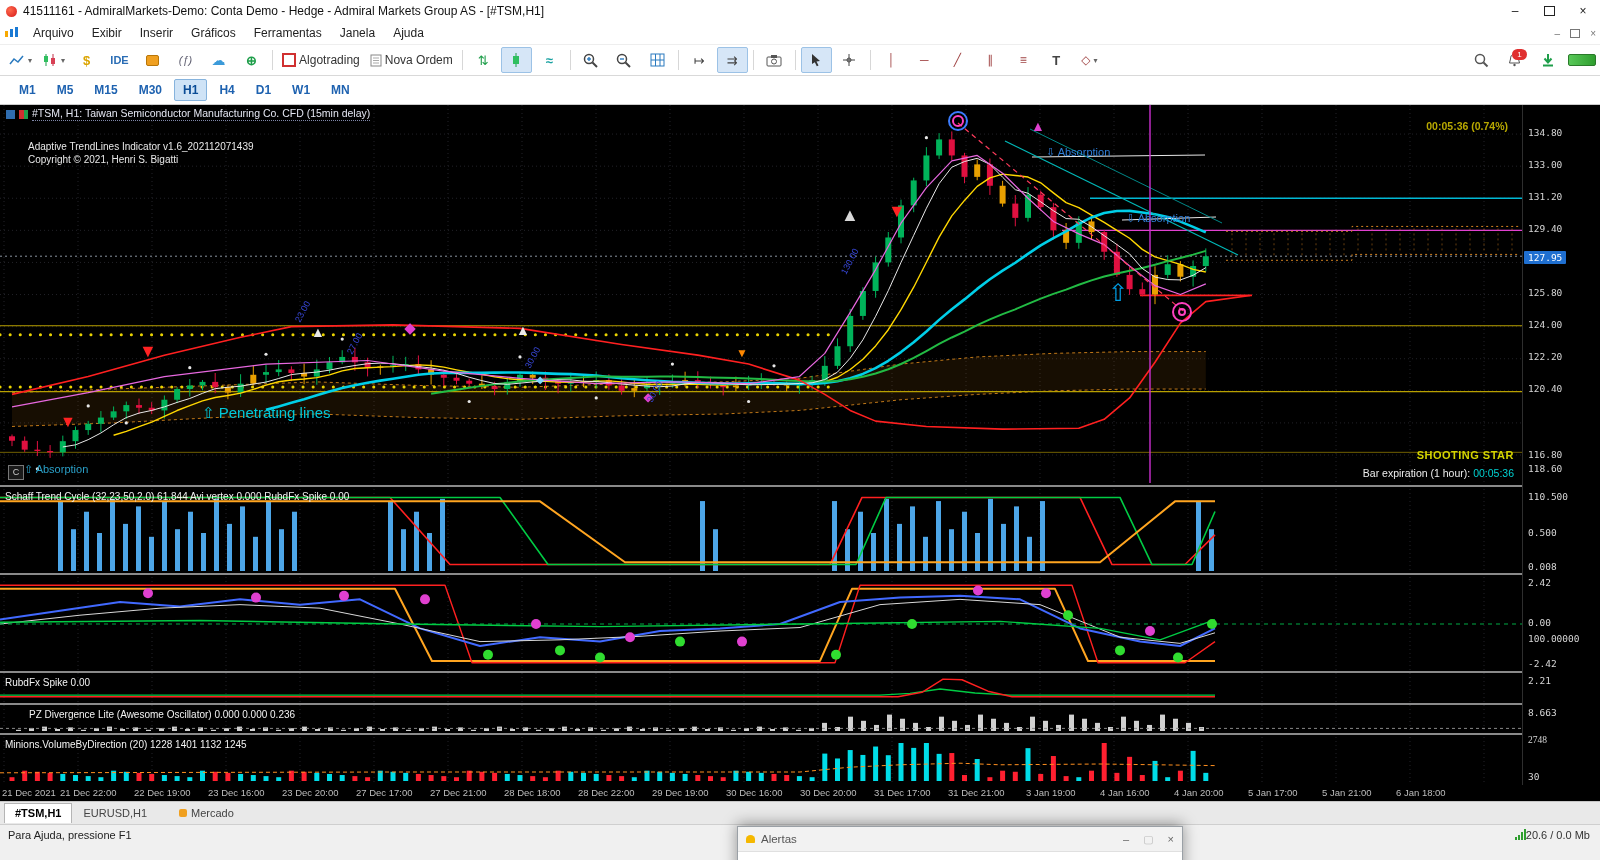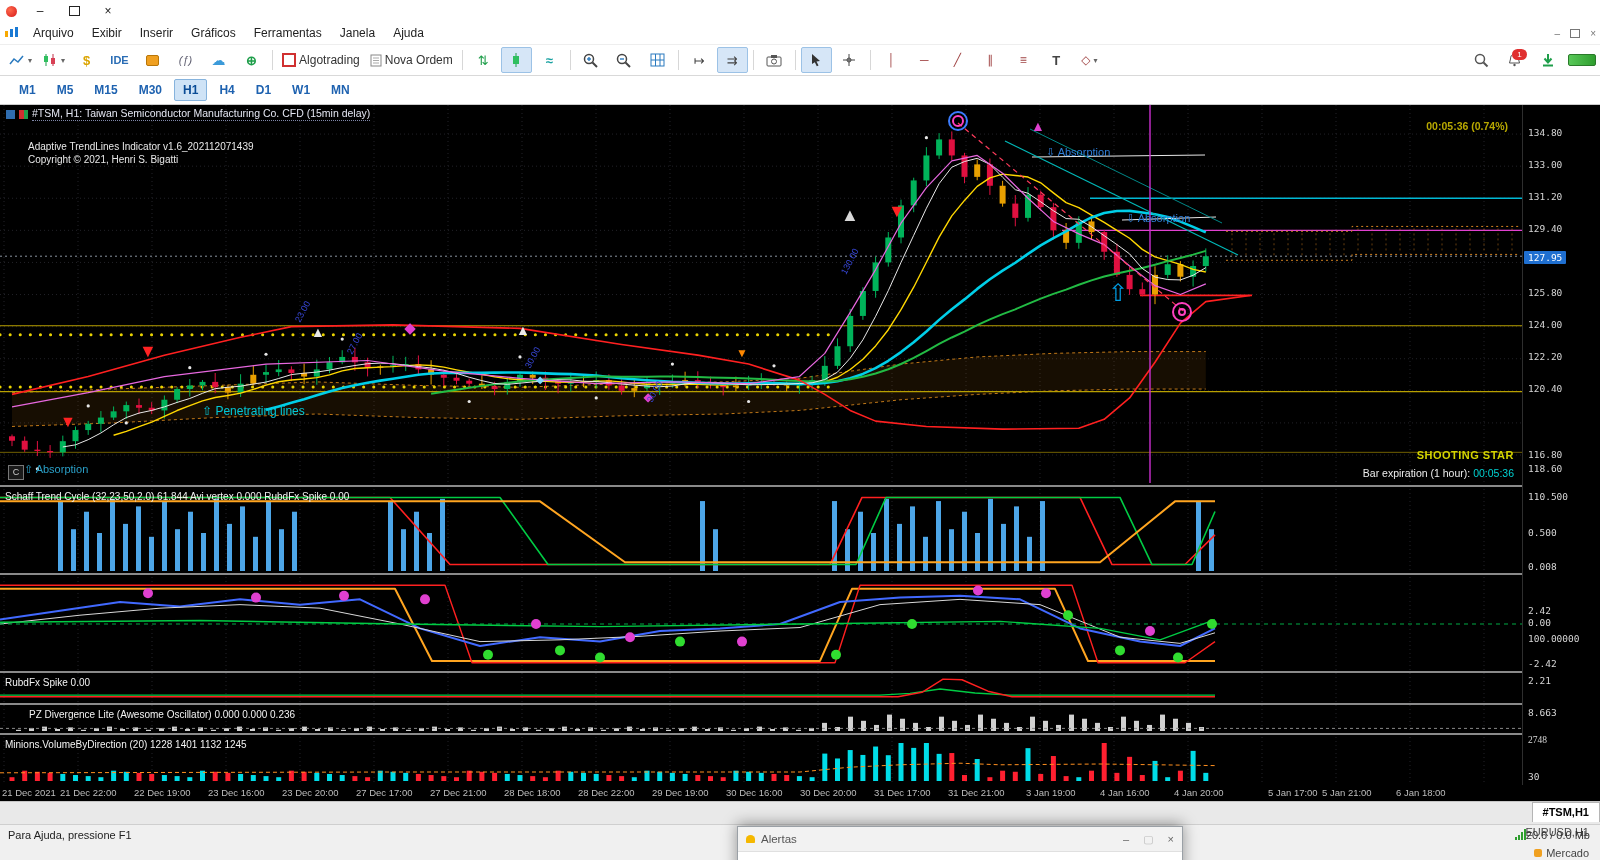--- a/index.html
+++ b/index.html
@@ -49,48 +49,49 @@
   .time-label{position:absolute;top:2px;font-size:9.5px;color:#bdbdbd;white-space:nowrap;}
   .ov{position:absolute;white-space:nowrap;}
   .symbol-strip{left:6px;top:2px;display:flex;align-items:center;gap:4px;font-size:10.5px;color:#e4e6f2;}
   .symbol-text{border-bottom:1px dotted #7f87a8;padding-bottom:1px;}
   .mini-ico{width:9px;height:9px;display:inline-block;}
   .mini-blue{background:#2f6db0;}
   .mini-red{background:linear-gradient(90deg,#d03030 50%,#1e9e4a 50%);}
   .credit{left:28px;font-size:10px;color:#e8e8e8;}
   .countdown{right:92px;top:15px;font-size:10.5px;color:#b8a800;font-weight:bold;text-align:center;}
   .absorb{font-size:11px;color:#2f7fd9;}
-  .penetr{left:202px;top:299px;font-size:12px;color:#00c8d8;}
+  .penetr{left:202px;top:299px;font-size:15px;color:#00c8d8;}
   .absorb-bl{left:24px;top:358px;font-size:11px;color:#2aa0c8;}
   .cbox{left:8px;top:360px;width:14px;height:13px;border:1px solid #777;background:#1a1a1a;color:#ccc;font-size:9px;text-align:center;line-height:13px;}
   .shooting{left:1230px;top:344px;width:284px;text-align:right;font-size:11px;font-weight:bold;color:#d4d400;letter-spacing:.5px;}
   .barexp{left:1230px;top:362px;width:284px;text-align:right;font-size:10.5px;color:#ececec;}
   .barexp b{color:#00d2d2;font-weight:normal;}
   .sublabel{left:5px;font-size:10px;color:#f2f2f2;}
   
-  .tabsbar{height:22px;background:#e9e9e9;border-top:1px solid #c6c6c6;display:flex;align-items:flex-end;padding-left:4px;font-size:11px;color:#444;flex-direction:column;}
+  .tabsbar{height:22px;background:#e9e9e9;border-top:1px solid #c6c6c6;display:flex;align-items:center;padding-left:4px;font-size:11px;color:#444;}
   .tab{padding:3px 10px 4px;border:1px solid transparent;}
   .tab.active{background:#fff;border-color:#b5b5b5;border-bottom:none;font-weight:bold;color:#000;}
   .market-ico{width:8px;height:8px;background:#f0a020;border-radius:2px;display:inline-block;margin-right:4px;}
   .statusbar{height:40px;background:#f0f0f0;border-top:1px solid #cfcfcf;display:flex;align-items:flex-start;padding:4px 10px 0 8px;font-size:11px;color:#222;}
   .net{margin-left:auto;display:flex;align-items:flex-start;color:#333;}
   .sig{display:flex;align-items:flex-end;gap:1px;height:11px;}
   .sig span{width:2px;background:#2f9e2f;display:inline-block;}
   
   .alert-dlg{position:absolute;left:737px;top:826px;width:444px;height:60px;background:#fff;border:1px solid #9aa0a6;box-shadow:0 -2px 14px rgba(0,0,0,.4);z-index:50;}
   .alert-title{height:24px;background:#f2f2f2;display:flex;align-items:center;padding:0 8px;font-size:11.5px;color:#555;gap:6px;border-bottom:1px solid #e0e0e0;}
   .bell-mini{width:9px;height:8px;background:#f5b800;border-radius:50% 50% 10% 10%;display:inline-block;}
   .alert-btns{margin-left:auto;display:flex;gap:14px;color:#666;font-size:11px;align-items:center;}
   .alert-btns .dim{color:#bbb;}
 </style>
 </head>
 <body>
 
 <div class="titlebar">
   <span class="app-dot"></span>
+  <span class="title-text">41511161 - AdmiralMarkets-Demo: Conta Demo - Hedge - Admiral Markets Group AS - [#TSM,H1]</span>
   <div class="win-btns">
     <span class="win-btn">–</span>
     <span class="win-btn">
         <span class="win-box"></span>
       </span>
     <span class="win-btn">×</span>
   </div>
 </div>
 
 <div class="menubar">
@@ -896,21 +897,21 @@
       <div class="axis-label badge" style="top: 146px;">127.95</div>
       <div class="axis-label" style="top: 182px;">125.80</div>
       <div class="axis-label" style="top: 214px;">124.00</div>
       <div class="axis-label" style="top: 246px;">122.20</div>
       <div class="axis-label" style="top: 278px;">120.40</div>
       <div class="axis-label" style="top: 312px; margin-top: 46px;">118.60</div>
       <div class="axis-label" style="top: 344px;">116.80</div>
       <div class="axis-label" style="top: 386px;">110.500</div>
       <div class="axis-label" style="top: 422px;">0.500</div>
       <div class="axis-label" style="top: 456px;">0.008</div>
-      <div class="axis-label" style="top: 472px; margin-top: 28px;">2.42</div>
+      <div class="axis-label" style="top: 472px;">2.42</div>
       <div class="axis-label" style="top: 512px;">0.00</div>
       <div class="axis-label" style="top: 528px;">100.00000</div>
       <div class="axis-label" style="top: 553px;">-2.42</div>
       <div class="axis-label" style="top: 570px;">2.21</div>
       <div class="axis-label" style="top: 602px;">8.663</div>
       <div class="axis-label" style="top: 630px; font-family: Liberation Serif, serif;">2748</div>
       <div class="axis-label" style="top: 666px;">30</div>
     </div>
   <div class="time-axis" id="time-axis">
       <div class="time-label" style="left: 2px;">21 Dec 2021</div>
@@ -923,21 +924,21 @@
       <div class="time-label" style="left: 504px;">28 Dec 18:00</div>
       <div class="time-label" style="left: 578px;">28 Dec 22:00</div>
       <div class="time-label" style="left: 652px;">29 Dec 19:00</div>
       <div class="time-label" style="left: 726px;">30 Dec 16:00</div>
       <div class="time-label" style="left: 800px;">30 Dec 20:00</div>
       <div class="time-label" style="left: 874px;">31 Dec 17:00</div>
       <div class="time-label" style="left: 948px;">31 Dec 21:00</div>
       <div class="time-label" style="left: 1026px;">3 Jan 19:00</div>
       <div class="time-label" style="left: 1100px;">4 Jan 16:00</div>
       <div class="time-label" style="left: 1174px;">4 Jan 20:00</div>
-      <div class="time-label" style="left: 1248px; margin-left: 20px;">5 Jan 17:00</div>
+      <div class="time-label" style="left: 1248px;">5 Jan 17:00</div>
       <div class="time-label" style="left: 1322px;">5 Jan 21:00</div>
       <div class="time-label" style="left: 1396px;">6 Jan 18:00</div>
     </div>
 </div>
 
 <div class="tabsbar">
   <span class="tab active">#TSM,H1</span>
   <span class="tab">EURUSD,H1</span>
   <span class="tab" style="margin-left:10px;"><span class="market-ico"></span><span>Mercado</span></span>
 </div>

